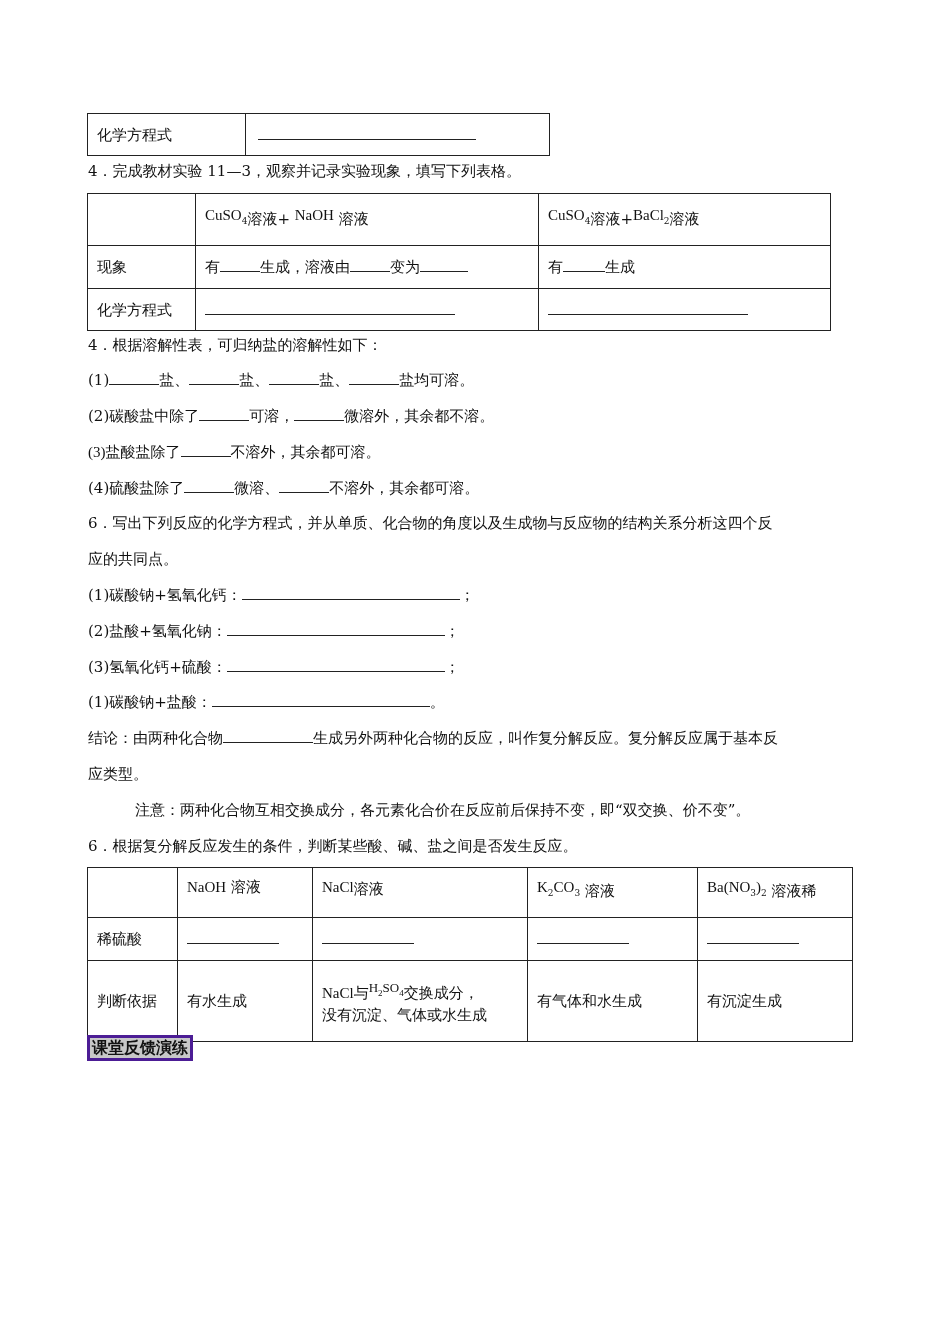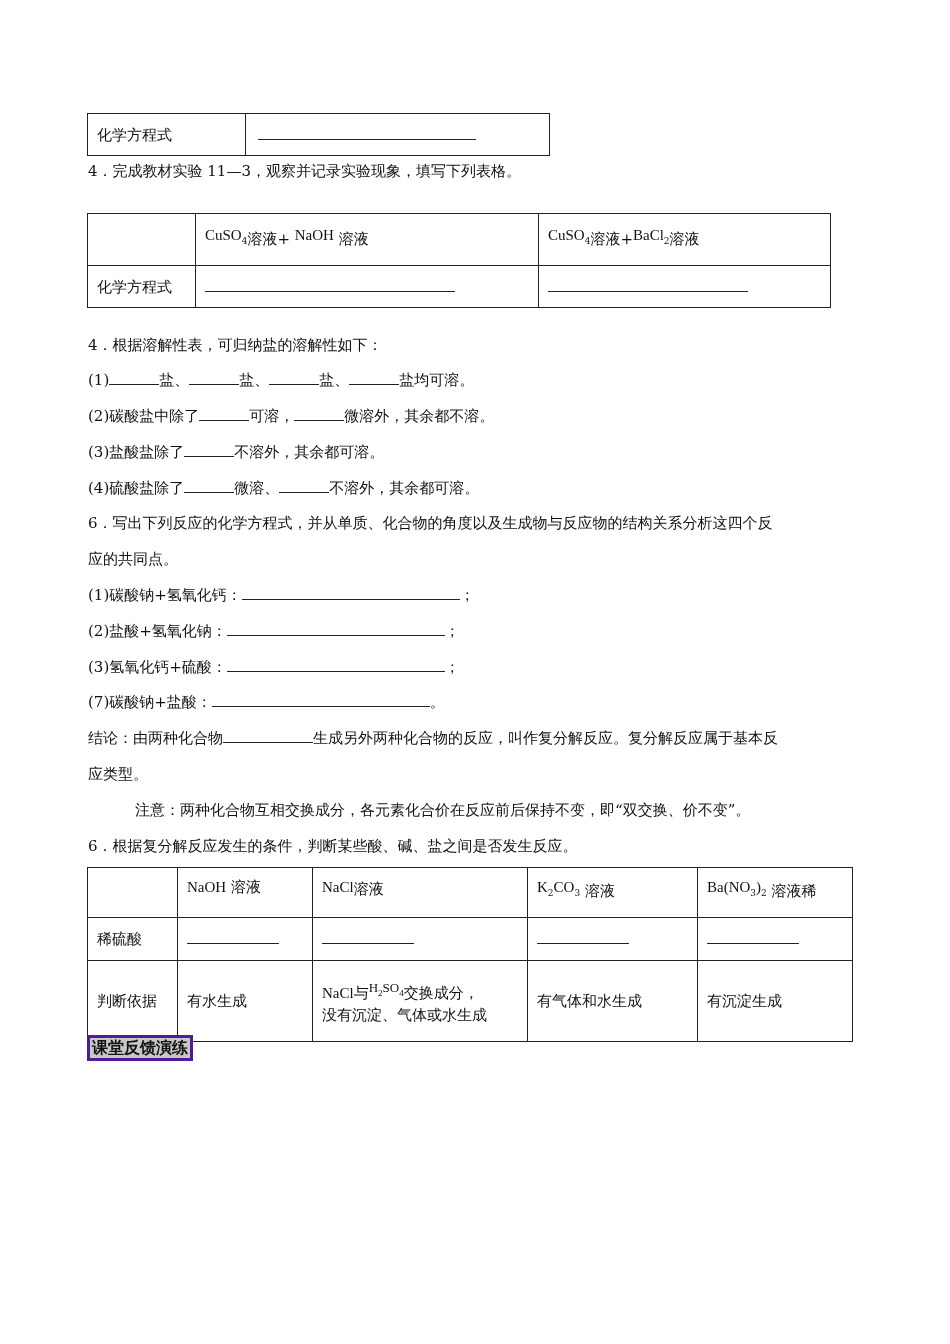--- a/index.html
+++ b/index.html
@@ -31,66 +31,75 @@
     <td style="width:148px;">化学方程式</td>
     <td style="padding-left:12px;">
       <span class="blank" style="width:218px;"></span>
     </td>
   </tr>
 </tbody>
   </table>
 
 <div class="line" style="top:161px;">4．完成教材实验 11—3，观察并记录实验现象，填写下列表格。</div>
 
-<table style="left:87px; top:193px; width:744px;margin-top:20px;">
+<table style="left:87px; top:193px; width:744px;">
   <tbody>
       <tr style="height:52px;">
     <td style="width:98px;"></td>
     <td style="width:333px; vertical-align:top; padding-top:10px;">
       <span class="chem">CuSO</span><sub>4</sub><span style="position:relative;top:4px;">溶液+ </span><span class="chem">NaOH</span><span style="position:relative;top:4px;"> 溶液</span>
     </td>
     <td style="vertical-align:top; padding-top:10px;">
       <span class="chem">CuSO</span><sub>4</sub><span style="position:relative;top:4px;">溶液+</span><span class="chem">BaCl</span><sub>2</sub><span style="position:relative;top:4px;">溶液</span>
+    </td>
+  </tr>
+  <tr style="height:43px;">
+    <td>现象</td>
+    <td>
+      <span>有</span><span class="blank" style="width:40px;"></span><span>生成，溶液由</span><span class="blank" style="width:40px;"></span><span>变为</span><span class="blank" style="width:48px;"></span>
+    </td>
+    <td>
+      <span>有</span><span class="blank" style="width:42px;"></span><span>生成</span>
     </td>
   </tr>
   <tr style="height:42px;">
     <td>化学方程式</td>
     <td><span class="blank" style="width:250px;"></span></td>
     <td><span class="blank" style="width:200px;"></span></td>
   </tr>
 </tbody>
   </table>
 
 <div class="line" style="top:335px;">4．根据溶解性表，可归纳盐的溶解性如下：</div>
 <div class="line" style="top:370px;">
   <span>(1)</span><span class="blank" style="width:50px;"></span><span>盐、</span><span class="blank" style="width:50px;"></span><span>盐、</span><span class="blank" style="width:50px;"></span><span>盐、</span><span class="blank" style="width:50px;"></span><span>盐均可溶。</span>
 </div>
 <div class="line" style="top:406px;">
   <span>(2)碳酸盐中除了</span><span class="blank" style="width:50px;"></span><span>可溶，</span><span class="blank" style="width:50px;"></span><span>微溶外，其余都不溶。</span>
 </div>
-<div class="line" style="top:442px;">
+<div class="line" style="top:442px;font-family:Liberation Serif, serif;">
   <span>(3)盐酸盐除了</span><span class="blank" style="width:50px;"></span><span>不溶外，其余都可溶。</span>
 </div>
 <div class="line" style="top:478px;">
   <span>(4)硫酸盐除了</span><span class="blank" style="width:50px;"></span><span>微溶、</span><span class="blank" style="width:50px;"></span><span>不溶外，其余都可溶。</span>
 </div>
 
 <div class="line" style="top:513px;">6．写出下列反应的化学方程式，并从单质、化合物的角度以及生成物与反应物的结构关系分析这四个反</div>
 <div class="line" style="top:549px;">应的共同点。</div>
 <div class="line" style="top:585px;">
   <span>(1)碳酸钠+氢氧化钙：</span><span class="blank" style="width:218px;"></span><span>；</span>
 </div>
 <div class="line" style="top:621px;">
   <span>(2)盐酸+氢氧化钠：</span><span class="blank" style="width:218px;"></span><span>；</span>
 </div>
 <div class="line" style="top:657px;">
   <span>(3)氢氧化钙+硫酸：</span><span class="blank" style="width:218px;"></span><span>；</span>
 </div>
 <div class="line" style="top:692px;">
-  <span>(7)碳酸钠+盐酸：</span><span class="blank" style="width:218px;"></span><span>。</span>
+  <span>(1)碳酸钠+盐酸：</span><span class="blank" style="width:218px;"></span><span>。</span>
 </div>
 <div class="line" style="top:728px;">
   <span>结论：由两种化合物</span><span class="blank" style="width:90px;"></span><span>生成另外两种化合物的反应，叫作复分解反应。复分解反应属于基本反</span>
 </div>
 <div class="line" style="top:764px;">应类型。</div>
 <div class="line" style="top:800px;margin-left:47px;">注意：两种化合物互相交换成分，各元素化合价在反应前后保持不变，即“双交换、价不变”。</div>
 
 <div class="line" style="top:836px;">6．根据复分解反应发生的条件，判断某些酸、碱、盐之间是否发生反应。</div>
 
 <table style="left:87px; top:867px; width:766px;">

